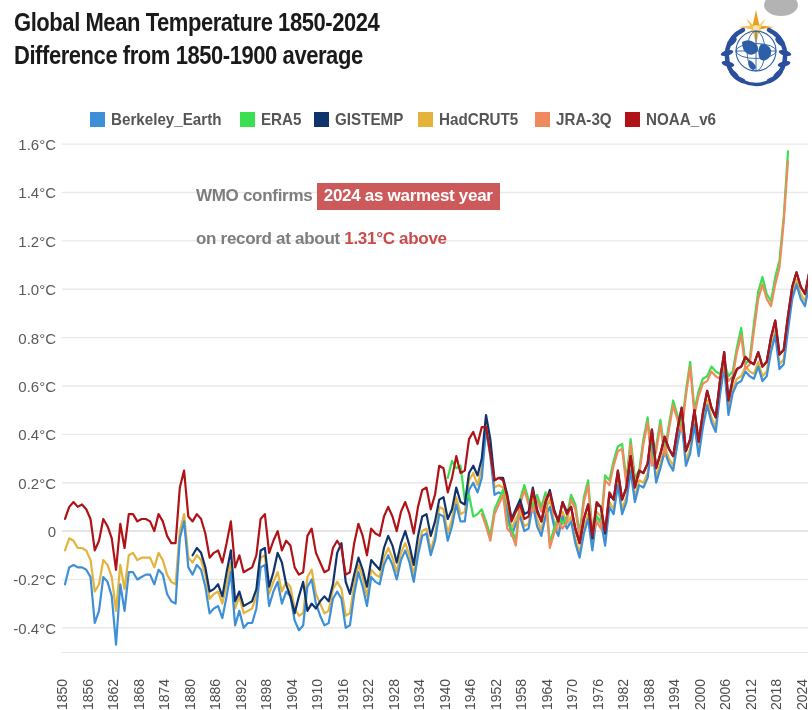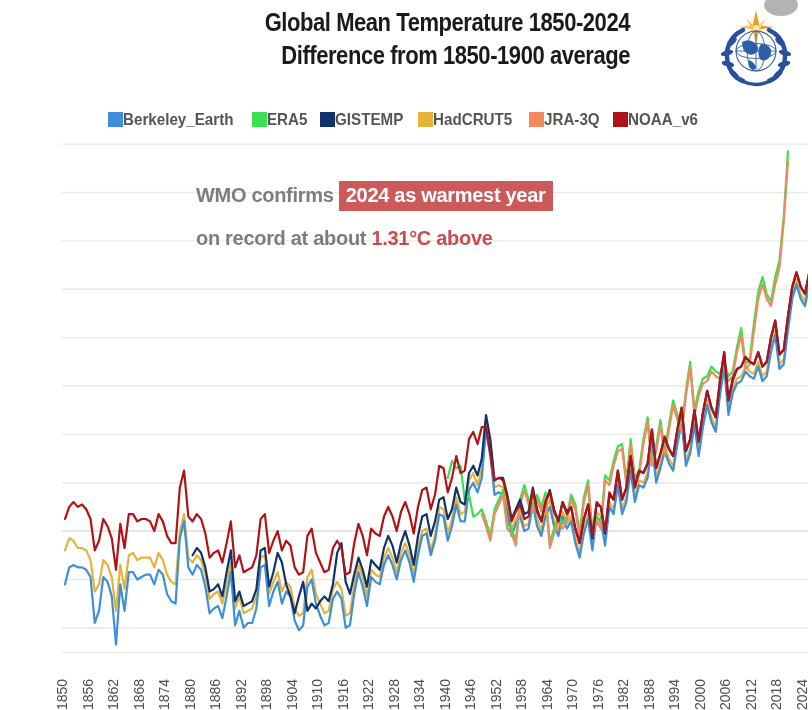--- a/index.html
+++ b/index.html
@@ -4,36 +4,36 @@
 <style>
   html,body{margin:0;padding:0;}
   body{
     width:812px;height:710px;background:#ffffff;overflow:hidden;
     font-family:"Liberation Sans",sans-serif;
     position:relative;
   }
   #root{position:absolute;inset:0;}
 
   
-  .title-block{position:absolute;left:14px;top:6px;width:700px;text-align:right;}
+  .title-block{position:absolute;left:14px;top:6px;width:700px;}
   .title-line{
     font-family:"Liberation Sans",sans-serif;
     font-weight:bold;font-size:25px;line-height:33px;color:#1a1a1a;
     letter-spacing:-0.5px;white-space:nowrap;
     transform:scaleX(0.88);transform-origin:left center;
   }
 
   .wmo-logo{position:absolute;right:16px;top:4px;width:80px;height:86px;}
   .corner-dot{position:absolute;right:-2px;top:-10px;width:34px;height:22px;
     background:#9a9a9a;border-radius:50%;opacity:.75;}
 
   
   .legend{position:absolute;left:0;top:106px;width:812px;height:26px;
     display:flex;justify-content:center;align-items:center;gap:9px;}
-  .lg-item{display:flex;align-items:center;}
+  .lg-item{display:flex;align-items:center;gap:6px;}
   .lg-sw{width:15px;height:15px;display:block;}
   .lg-label{font-size:16.5px;font-weight:bold;color:#555555;
     font-family:"Liberation Sans",sans-serif;transform:scaleX(0.92);
     transform-origin:left center;white-space:nowrap;}
 
   
   .plot-wrap{position:absolute;left:0;top:132px;width:812px;height:520px;}
   .ylabels{position:absolute;left:0;top:0;width:60px;height:520px;}
   .ylab{position:absolute;right:4px;font-size:15px;color:#5a5a5a;
     font-family:"Liberation Sans",sans-serif;white-space:nowrap;
@@ -44,21 +44,21 @@
   
   .xaxis{position:absolute;left:62px;top:652px;width:746px;height:58px;}
   .xtick{position:absolute;bottom:0;font-size:14px;color:#4d4d4d;
     font-family:"Liberation Sans",sans-serif;white-space:nowrap;
     transform-origin:left bottom;transform:rotate(-90deg);}
   .axis-top-line{position:absolute;left:0;top:0;width:746px;height:1px;background:#e6e6e6;}
 
   
   .annot{position:absolute;left:196px;top:174px;width:470px;
     font-family:"Liberation Sans",sans-serif;font-weight:bold;
-    font-size:20px;line-height:43px;letter-spacing:-0.3px;}
+    font-size:17px;line-height:43px;letter-spacing:-0.3px;}
   .an-gray{color:#7d7d7d;}
   .an-red{color:#c94b4b;}
   .an-hl{background:#cc5a5a;color:#ffffff;padding:3px 7px 5px 7px;}
 </style>
 </head>
 <body>
 
 <div id="root">
 
   <div class="title-block">
@@ -126,20 +126,33 @@
         <span class="lg-sw" style="background: rgb(240, 138, 93);"></span>
         <span class="lg-label">JRA-3Q</span>
       </div>
       <div class="lg-item">
         <span class="lg-sw" style="background: rgb(176, 19, 23);"></span>
         <span class="lg-label">NOAA_v6</span>
       </div>
     </div>
 
   <div class="plot-wrap">
+    <div class="ylabels" id="ylabels">
+        <div class="ylab" style="top: 12.093px;">1.6°C</div>
+        <div class="ylab" style="top: 60.4651px;">1.4°C</div>
+        <div class="ylab" style="top: 108.837px;">1.2°C</div>
+        <div class="ylab" style="top: 157.209px;">1.0°C</div>
+        <div class="ylab" style="top: 205.581px;">0.8°C</div>
+        <div class="ylab" style="top: 253.953px;">0.6°C</div>
+        <div class="ylab" style="top: 302.326px;">0.4°C</div>
+        <div class="ylab" style="top: 350.698px;">0.2°C</div>
+        <div class="ylab" style="top: 399.07px;">0</div>
+        <div class="ylab" style="top: 447.442px;">-0.2°C</div>
+        <div class="ylab" style="top: 495.814px;">-0.4°C</div>
+      </div>
     <div class="canvas">
       <svg id="chart-svg" viewBox="0 0 746 520" preserveAspectRatio="none">
           <line x1="0" x2="746" y1="12.093023255813911" y2="12.093023255813911" stroke="#e9e9e9" stroke-width="1.4"></line>
           <line x1="0" x2="746" y1="60.46511627906977" y2="60.46511627906977" stroke="#e9e9e9" stroke-width="1.4"></line>
           <line x1="0" x2="746" y1="108.83720930232558" y2="108.83720930232558" stroke="#e9e9e9" stroke-width="1.4"></line>
           <line x1="0" x2="746" y1="157.20930232558138" y2="157.20930232558138" stroke="#e9e9e9" stroke-width="1.4"></line>
           <line x1="0" x2="746" y1="205.5813953488372" y2="205.5813953488372" stroke="#e9e9e9" stroke-width="1.4"></line>
           <line x1="0" x2="746" y1="253.95348837209298" y2="253.95348837209298" stroke="#e9e9e9" stroke-width="1.4"></line>
           <line x1="0" x2="746" y1="302.3255813953489" y2="302.3255813953489" stroke="#e9e9e9" stroke-width="1.4"></line>
           <line x1="0" x2="746" y1="350.69767441860466" y2="350.69767441860466" stroke="#e9e9e9" stroke-width="1.4"></line>

